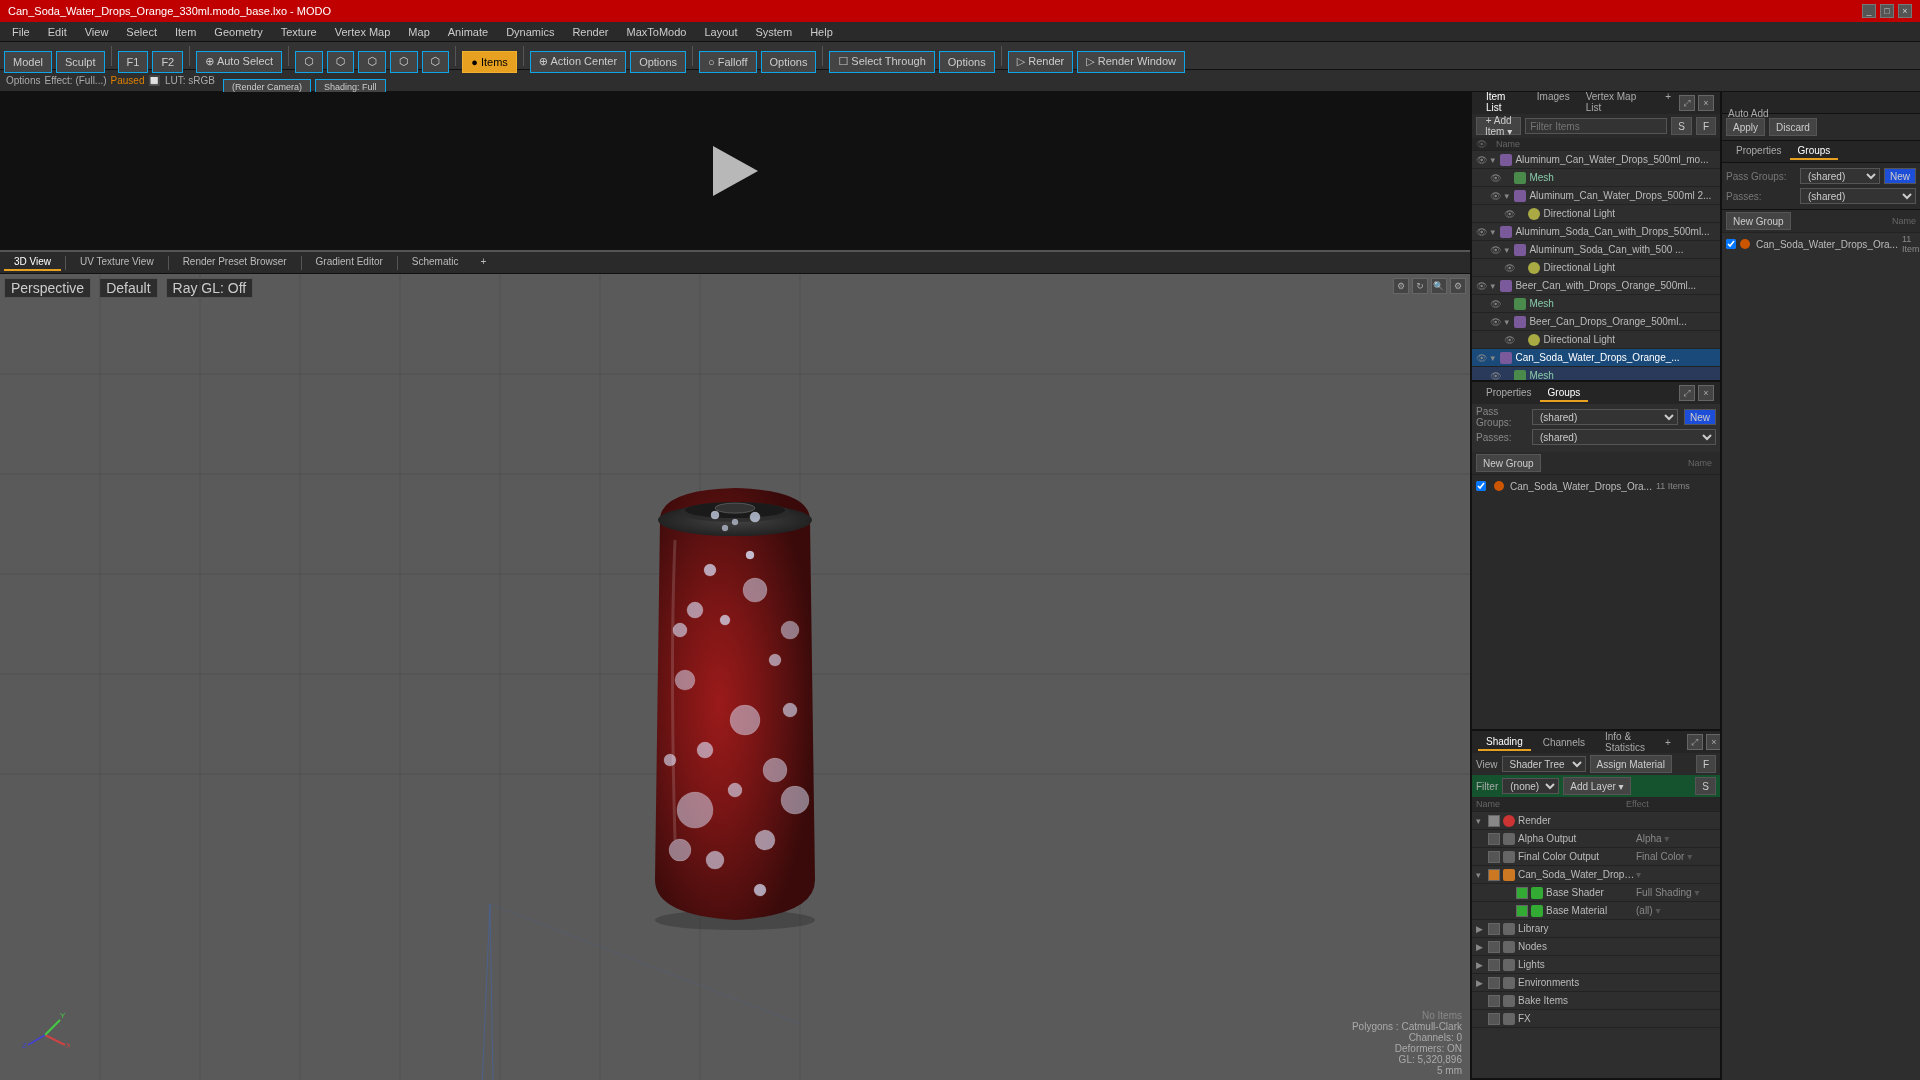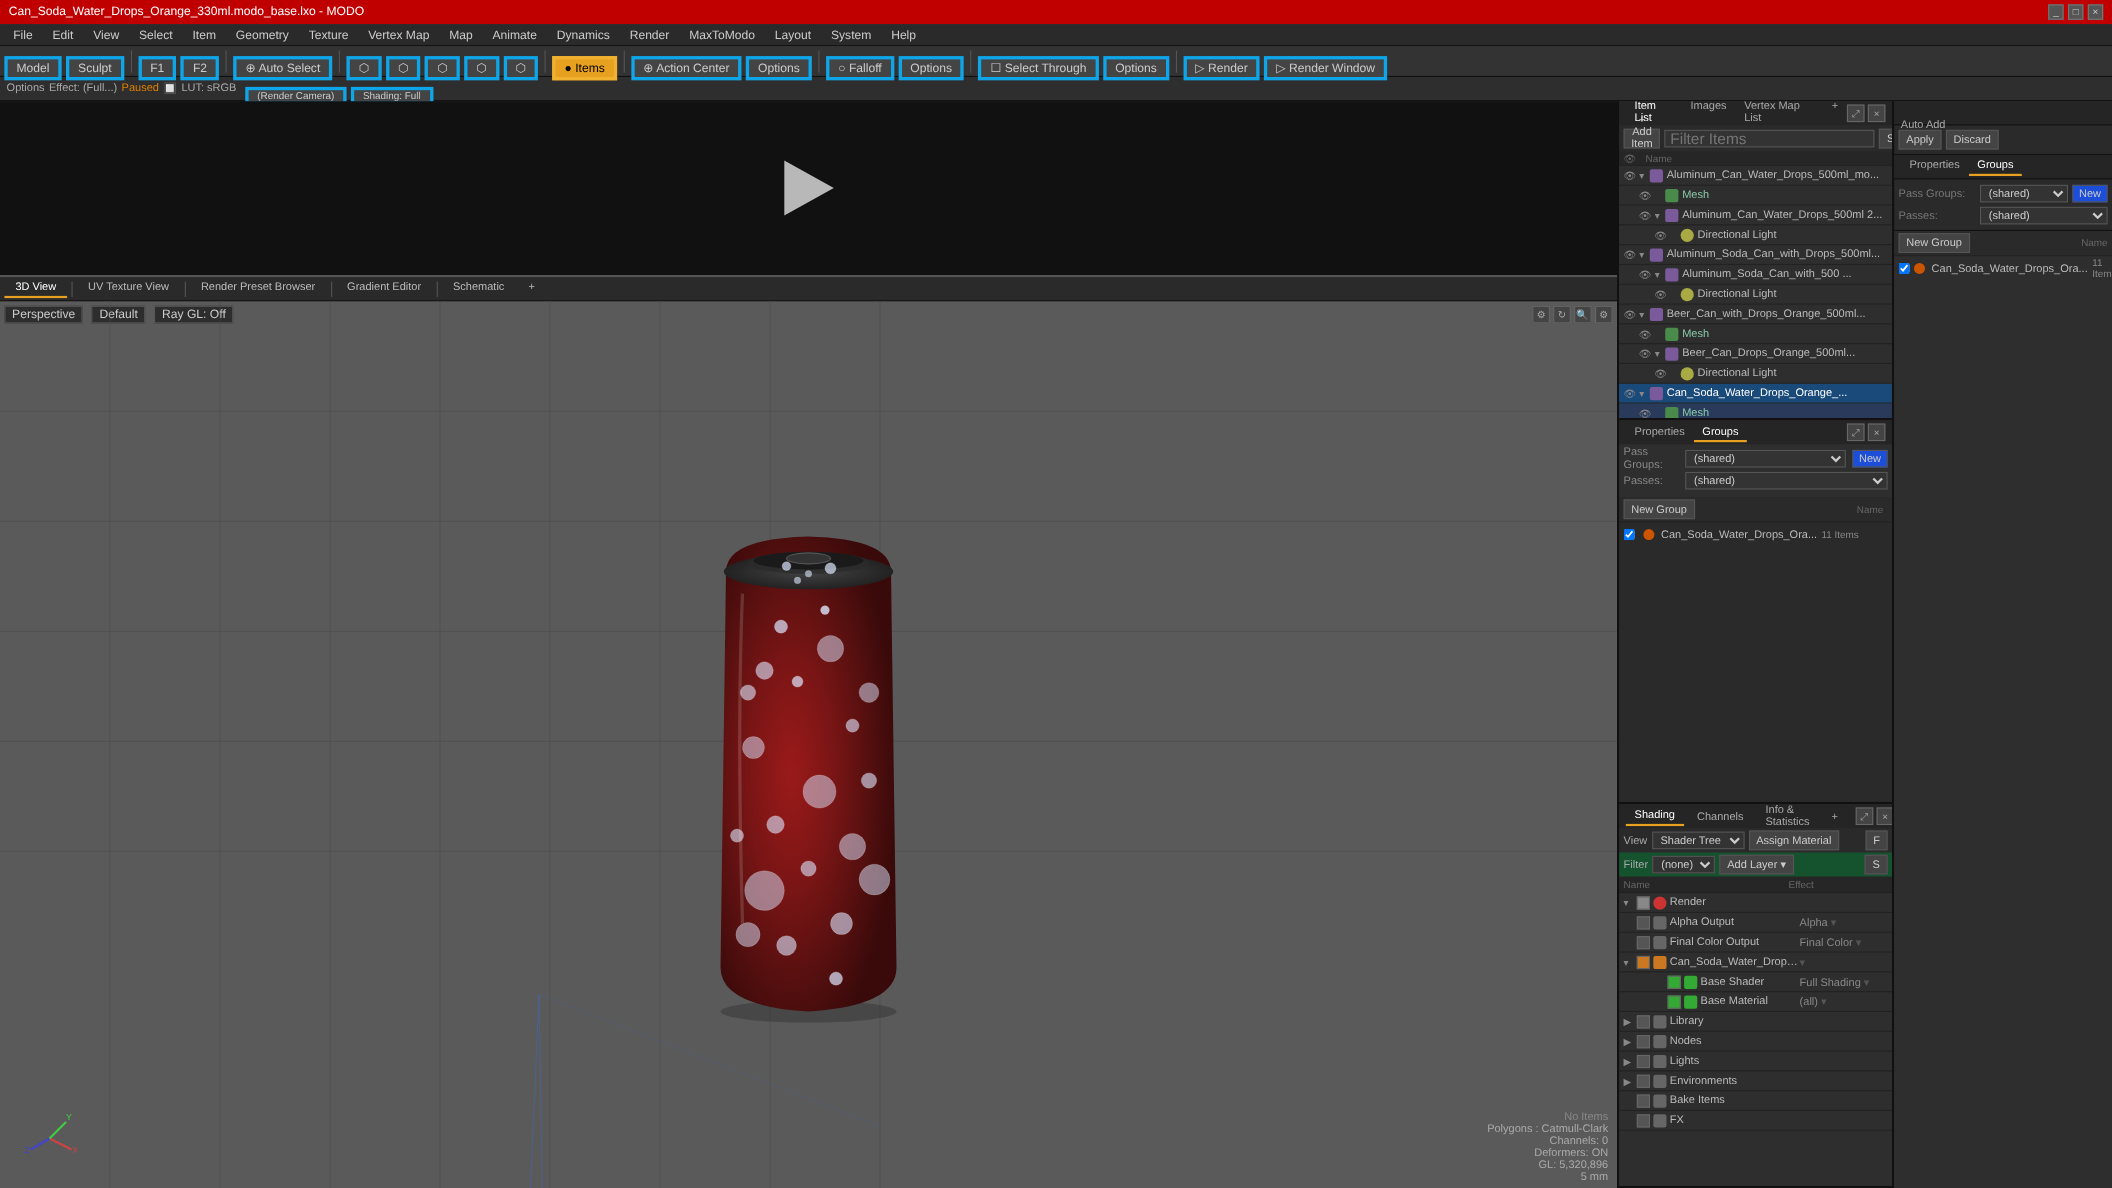--- a/index.html
+++ b/index.html
@@ -60,21 +60,21 @@
       display: flex;
       align-items: center;
       padding: 0 4px;
       gap: 4px;
       border-bottom: 1px solid #111;
     }
     .toolbar-btn {
       height: 22px;
       padding: 0 8px;
       background: #444;
-      border: 3px solid #0ea5e9;
+      border: 1px solid #0ea5e9;
       color: #ccc;
       font-size: 11px;
       cursor: pointer;
       display: flex; align-items: center; gap: 3px; margin-top: 12px;
     }
     .toolbar-btn.active { background: #e8a020; color: #000; border-color: #f0b030; }
     .toolbar-sep { width: 1px; height: 20px; background: #555; margin: 0 2px; }
 
     
     #options-bar {
@@ -162,21 +162,21 @@
       overflow: hidden;
     }
     #viewport-header {
       position: absolute;
       top: 4px; left: 4px;
       display: flex; gap: 8px; align-items: center;
     }
     .vp-label {
       background: rgba(0,0,0,0.5);
       padding: 1px 6px;
-      font-size: 11px;
+      font-size: 14px;
       color: #ccc;
       border: 1px solid #555;
       text-align: center;
     }
     #viewport-toolbar-right {
       position: absolute;
       top: 4px; right: 4px;
       display: flex; gap: 3px;
     }
 
@@ -250,21 +250,21 @@
       font-size: 10px;
       cursor: pointer;
       display: flex; align-items: center; gap: 2px;
     }
     .filter-input {
       flex: 1;
       height: 16px;
       background: #333;
       border: 1px solid #555;
       color: #ccc;
-      font-size: 14px;
+      font-size: 10px;
       padding: 0 4px;
     }
 
     #item-list-content {
       flex: 1;
       overflow-y: auto;
       background: #2e2e2e;
     }
     .item-row {
       display: flex;

